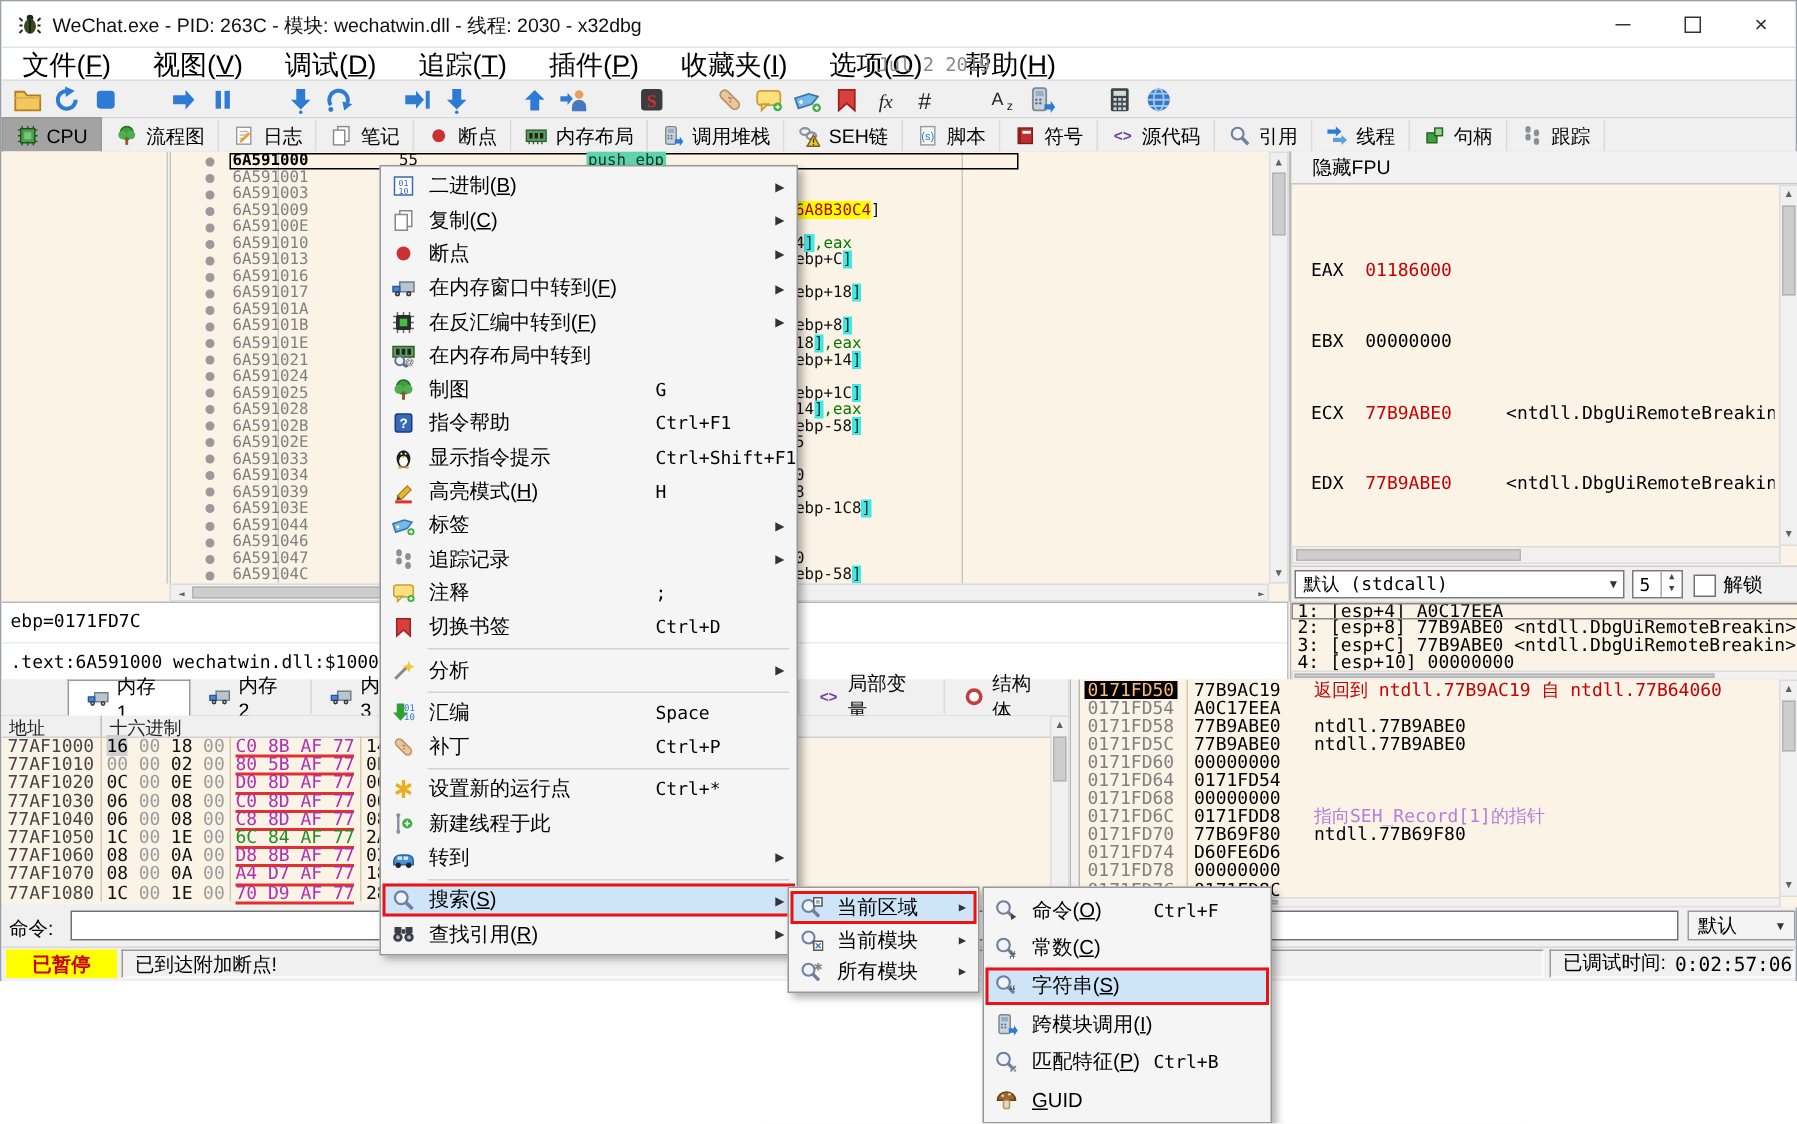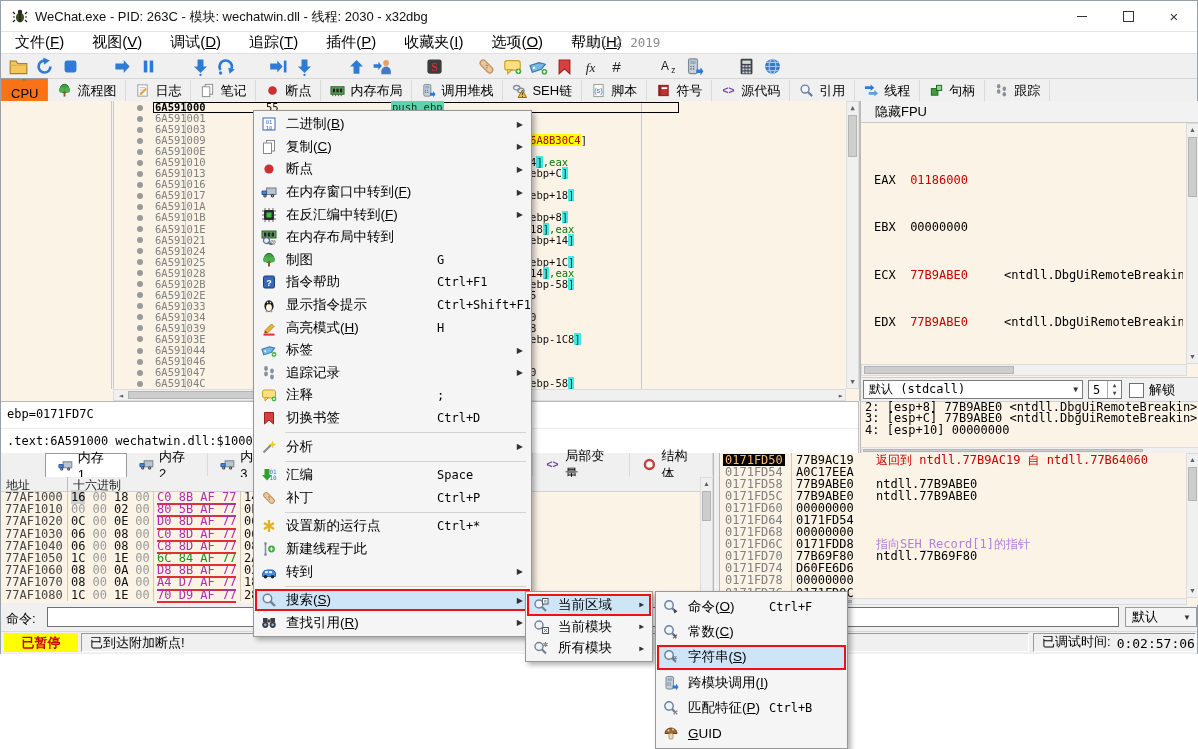--- a/index.html
+++ b/index.html
@@ -12,32 +12,32 @@
   #titlebar{position:absolute;left:0;top:0;width:100%;height:30px;background:#fff;border-bottom:1px solid #e4e4e4;}
   #appicon{position:absolute;left:11px;top:7px;width:16px;height:16px;}
   #apptitle{position:absolute;left:34px;top:7px;font-size:13px;color:#111;}
   .wbtn{position:absolute;top:0;width:46px;height:30px;display:flex;align-items:center;justify-content:center;color:#333;}
   #btn-min{right:92px;}#btn-max{right:46px;}#btn-close{right:0;}
   #btn-min .g{width:10px;border-top:1px solid #333;}
   #btn-max .g{width:9px;height:9px;border:1px solid #333;}
   #btn-close .g{font-size:15px;line-height:15px;}
   
   #menubar{position:absolute;left:0;top:31px;width:100%;height:21px;background:#fff;display:flex;align-items:center;}
-  .mbitem{padding:0 14px;font-size:15px;color:#000;height:21px;display:flex;align-items:center;}
+  .mbitem{padding:0 14px;font-size:18px;color:#000;height:21px;display:flex;align-items:center;}
   #builddate{font-size:12.5px;color:#8a8a8a;margin-left:6px;}
   .key{text-decoration:underline;}
   
   #toolbar{position:absolute;left:0;top:52px;width:100%;height:26px;background:#f0f0f0;border-top:1px solid #e0e0e0;border-bottom:1px solid #d6d6d6;display:flex;align-items:center;padding-left:4px;box-sizing:border-box;}
   .tbtn{width:26px;height:24px;display:flex;align-items:center;justify-content:center;flex:none;}
   .tbtn svg{width:19px;height:19px;}
   
   #tabbar{position:absolute;left:0;top:78px;width:100%;height:22px;background:#f0f0f0;border-bottom:1px solid #b8b8b8;display:flex;align-items:flex-end;}
   .tab{height:21px;display:flex;align-items:center;gap:5px;padding:0 9px;font-size:13px;color:#000;border-right:1px solid #dadada;background:#f0f0f0;}
   .tab svg{width:15px;height:15px;}
-  .tab.active{background:#f97316;border:1px solid #9a9a9a;border-bottom:1px solid #fff;height:22px;margin-bottom:-1px;flex-direction:column;}
+  .tab.active{background:#a3a3a3;border:1px solid #9a9a9a;border-bottom:1px solid #fff;height:22px;margin-bottom:-1px;}
   
   #disasm{position:absolute;left:0;top:100px;width:858px;height:300px;background:#fbf3e6;border-right:1px solid #c0c0c0;overflow:hidden;}
   #drows{position:absolute;left:0;top:1px;width:100%;padding-left:40px;}
   .drow{position:relative;height:11.05px;line-height:11px;font-size:10.5px;white-space:nowrap;}
   .ddot{position:absolute;left:96px;top:2.5px;width:6px;height:6px;border-radius:50%;background:#9a9a9a;}
   .daddr{position:absolute;left:114px;color:#808080;}
   .daddr.sel{color:#000;font-weight:bold;}
   .dbytes{position:absolute;left:225px;color:#101010;}
   .dinstr{position:absolute;left:350px;color:#101010;}
   .dinstr .ya{background:#ffff00;color:#b00000;}
@@ -1092,20 +1092,21 @@
             <span class="v">5</span>
             <span class="ud">▲<br>▼</span>
           </div>
         <div id="unlock">
             <span class="box"></span>
             <span>解锁</span>
           </div>
       </div>
       <div id="argsarea" class="mono">
 
+      <div class="argrow sel">1: [esp+4] A0C17EEA</div>
           <div class="argrow">2: [esp+8] 77B9ABE0 &lt;ntdll.DbgUiRemoteBreakin&gt;</div>
           <div class="argrow">3: [esp+C] 77B9ABE0 &lt;ntdll.DbgUiRemoteBreakin&gt;</div>
           <div class="argrow">4: [esp+10] 00000000</div>
         </div>
       <div class="sb" id="argshscroll">
           <div class="sbthumb" style="top:1px;bottom:1px;left:1px;width:280px;"></div>
         </div>
     </div>
 
     <div id="bottomleft">

